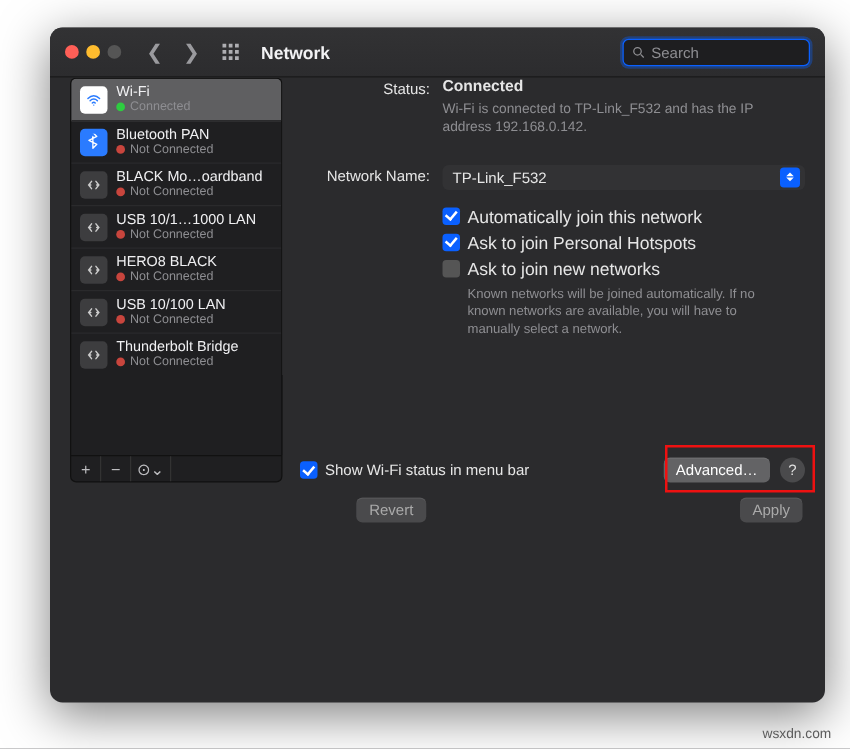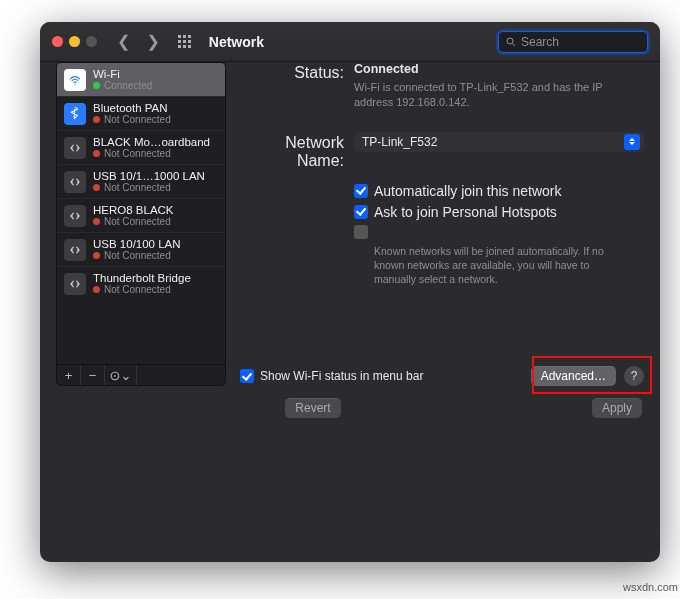--- a/index.html
+++ b/index.html
@@ -56,39 +56,39 @@
   .svc-icon.eth svg{stroke:#ccc;}
   .svc-text{min-width:0;flex:1;}
   .svc-name{font-size:11.5px;color:#f0f0f2;white-space:nowrap;overflow:hidden;text-overflow:ellipsis;}
   .svc-status{font-size:10px;display:flex;align-items:center;gap:4px;color:var(--text-dim);}
   .dot{width:7px;height:7px;border-radius:50%;background:var(--red-dot);}
   .dot.green{background:var(--green);}
   .sidebar-footer{background:var(--sidebar-bg);border:1px solid #111;border-radius:0 0 5px 5px;height:22px;display:flex;align-items:center;}
   .sf-btn{width:24px;height:100%;display:flex;align-items:center;justify-content:center;color:#bdbdc0;border-right:1px solid #333;font-size:13px;}
   .main{flex:1;display:flex;flex-direction:column;}
   .form-row{display:flex;align-items:flex-start;margin-bottom:8px;}
-  .form-label{width:114px;text-align:right;padding-right:10px;color:var(--text);padding-top:2px;font-size:16px;}
+  .form-label{width:114px;text-align:right;padding-right:10px;color:var(--text);padding-top:2px;font-size:12px;}
   .detail-col{flex:1;}
   .status-line{display:flex;align-items:center;gap:28px;}
   .status-val{font-weight:600;font-size:12.5px;}
   .push-btn{background:var(--button-bg-light);border-radius:5px;height:20px;padding:0 10px;display:flex;align-items:center;color:#fff;font-size:12px;margin-left:auto;box-shadow:inset 0 1px 0 rgba(255,255,255,0.08);}
   .push-btn.dim{background:var(--button-bg);color:#aaa;}
   .status-sub{color:var(--text-dim);font-size:11px;line-height:1.35;margin-top:4px;max-width:260px;}
   .check-row{display:flex;align-items:center;gap:6px;margin:5px 0;font-size:14px;}
   .chk{width:14px;height:14px;border-radius:3px;background:#555;display:flex;align-items:center;justify-content:center;flex-shrink:0;}
   .chk.on{background:#0a60ff;}
   .chk.on::after{content:"";width:4px;height:7px;border:solid #fff;border-width:0 2px 2px 0;transform:rotate(40deg);margin-bottom:2px;}
   .hint{color:var(--text-dim);font-size:10.5px;line-height:1.35;margin-left:20px;margin-top:2px;max-width:250px;}
   .spacer{flex:1;}
   .menu-bar-row{display:flex;align-items:center;gap:6px;margin-top:12px;justify-content:flex-end;}
   .adv-group{margin-left:auto;display:flex;align-items:center;gap:8px;}
   .help-btn{width:20px;height:20px;border-radius:50%;background:var(--button-bg);color:#ddd;display:flex;align-items:center;justify-content:center;font-size:12px;}
   .highlight{position:absolute;border:2px solid #e11;pointer-events:none;}
   .footer{display:flex;justify-content:flex-end;gap:24px;padding:12px 18px 14px;}
-  .watermark{position:absolute;right:2px;bottom:6px;font-size:11px;color:#5b5b5b;font-family:Arial;}
+  .watermark{position:absolute;right:15px;bottom:6px;font-size:11px;color:#5b5b5b;font-family:Arial;}
 </style>
 </head>
 <body>
 
 <div class="window">
 
   <div class="titlebar">
     <div class="traffic">
       <div class="tl red"></div>
       <div class="tl yellow"></div>
@@ -268,20 +268,21 @@
           <div class="check-row">
             <span class="chk on"></span>
             <span>Automatically join this network</span>
           </div>
           <div class="check-row">
             <span class="chk on"></span>
             <span>Ask to join Personal Hotspots</span>
           </div>
           <div class="check-row">
             <span class="chk"></span>
+            <span>Ask to join new networks</span>
           </div>
           <div class="hint">Known networks will be joined automatically. If no known networks are available, you will have to manually select a network.</div>
         </div>
       </div>
 
       <div class="spacer"></div>
 
       <div class="menu-bar-row" style="position:relative;">
         <span class="chk on"></span>
         <span>Show Wi-Fi status in menu bar</span>

